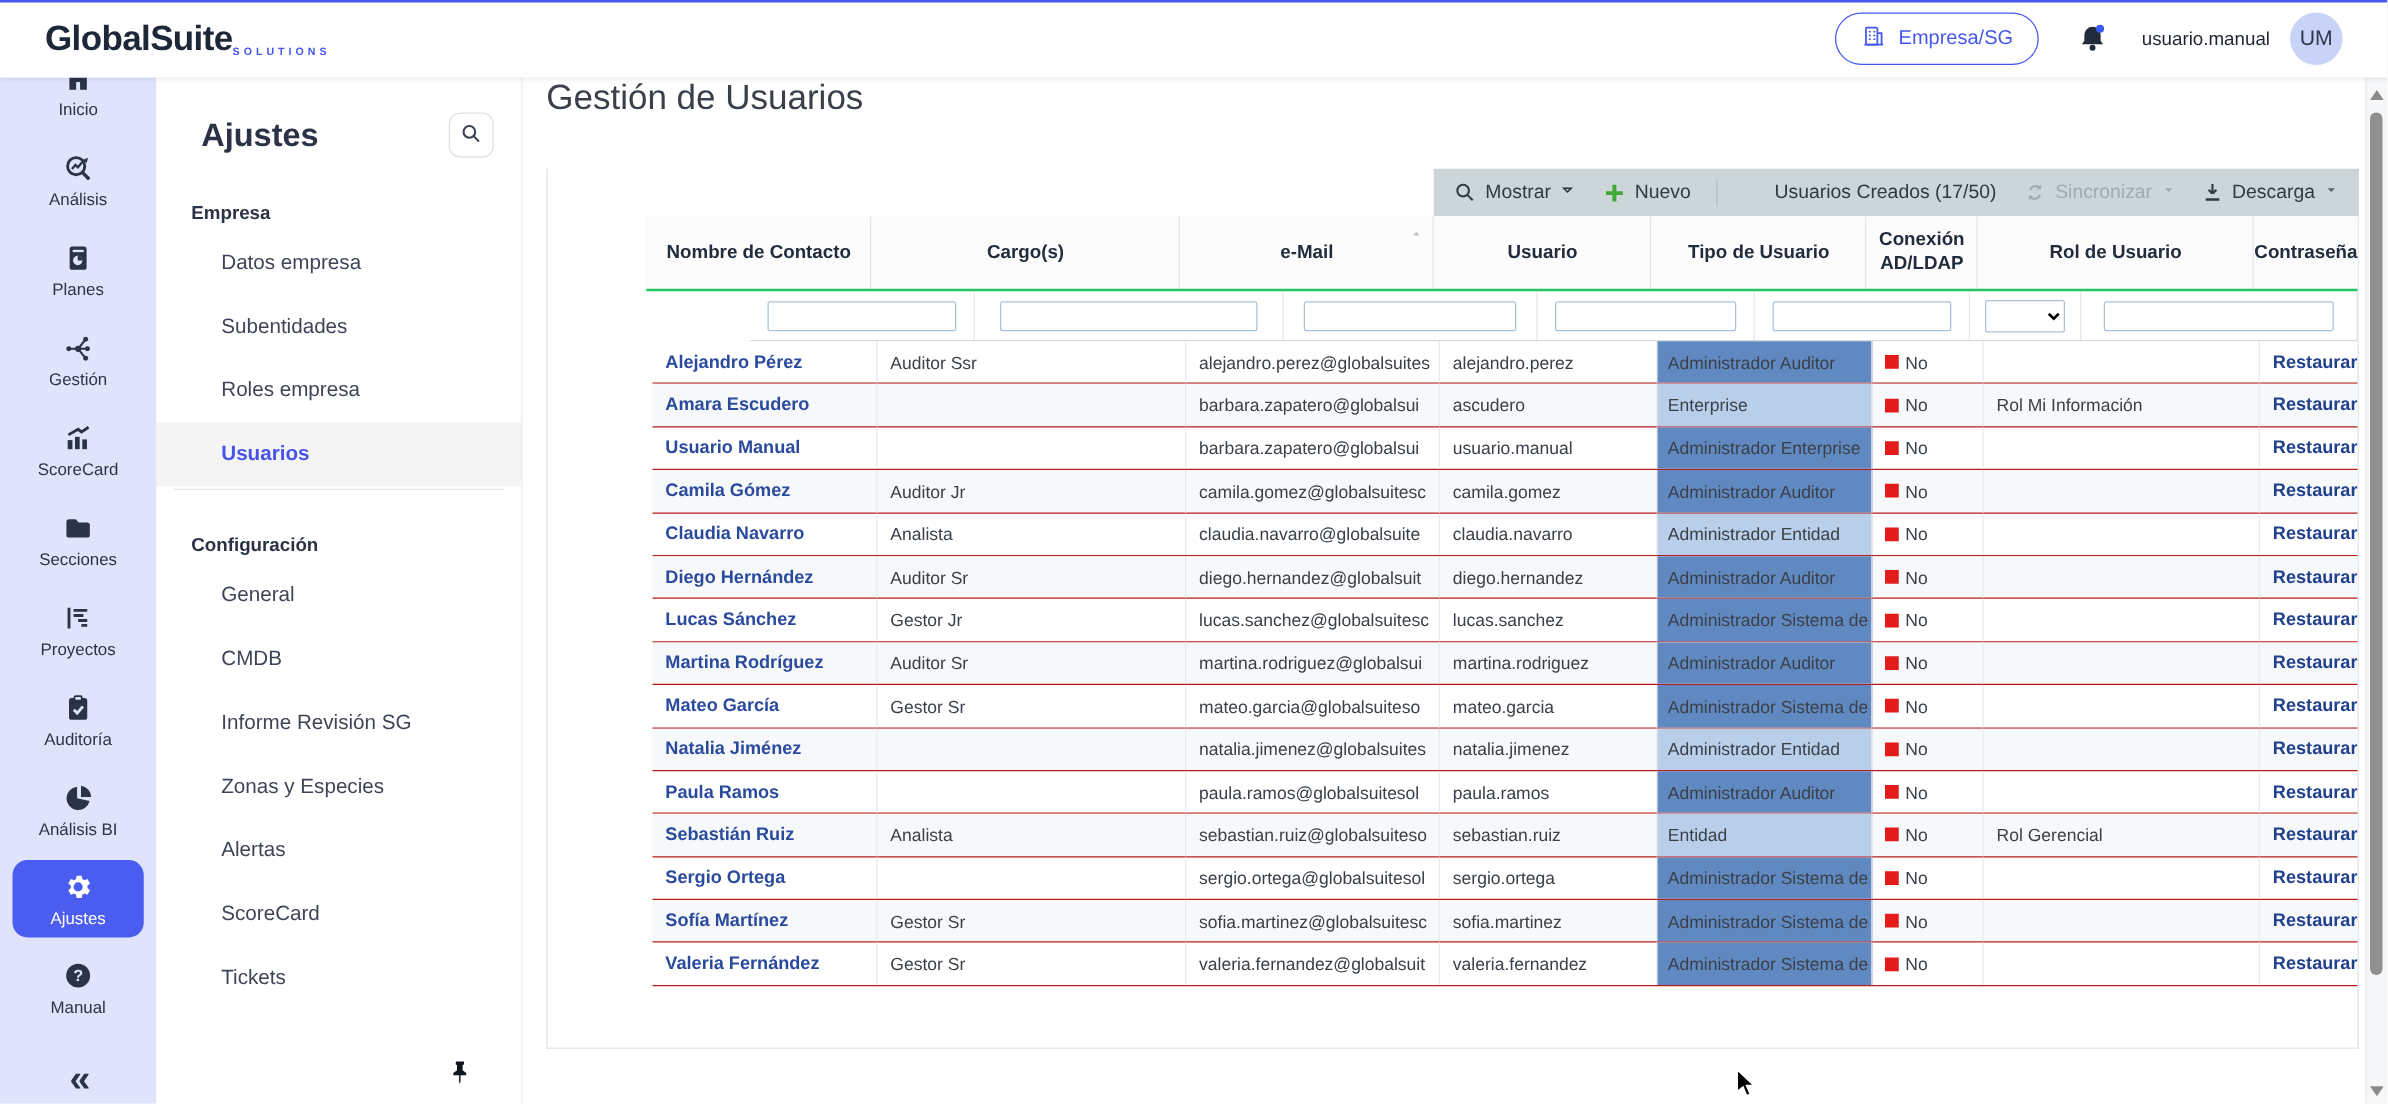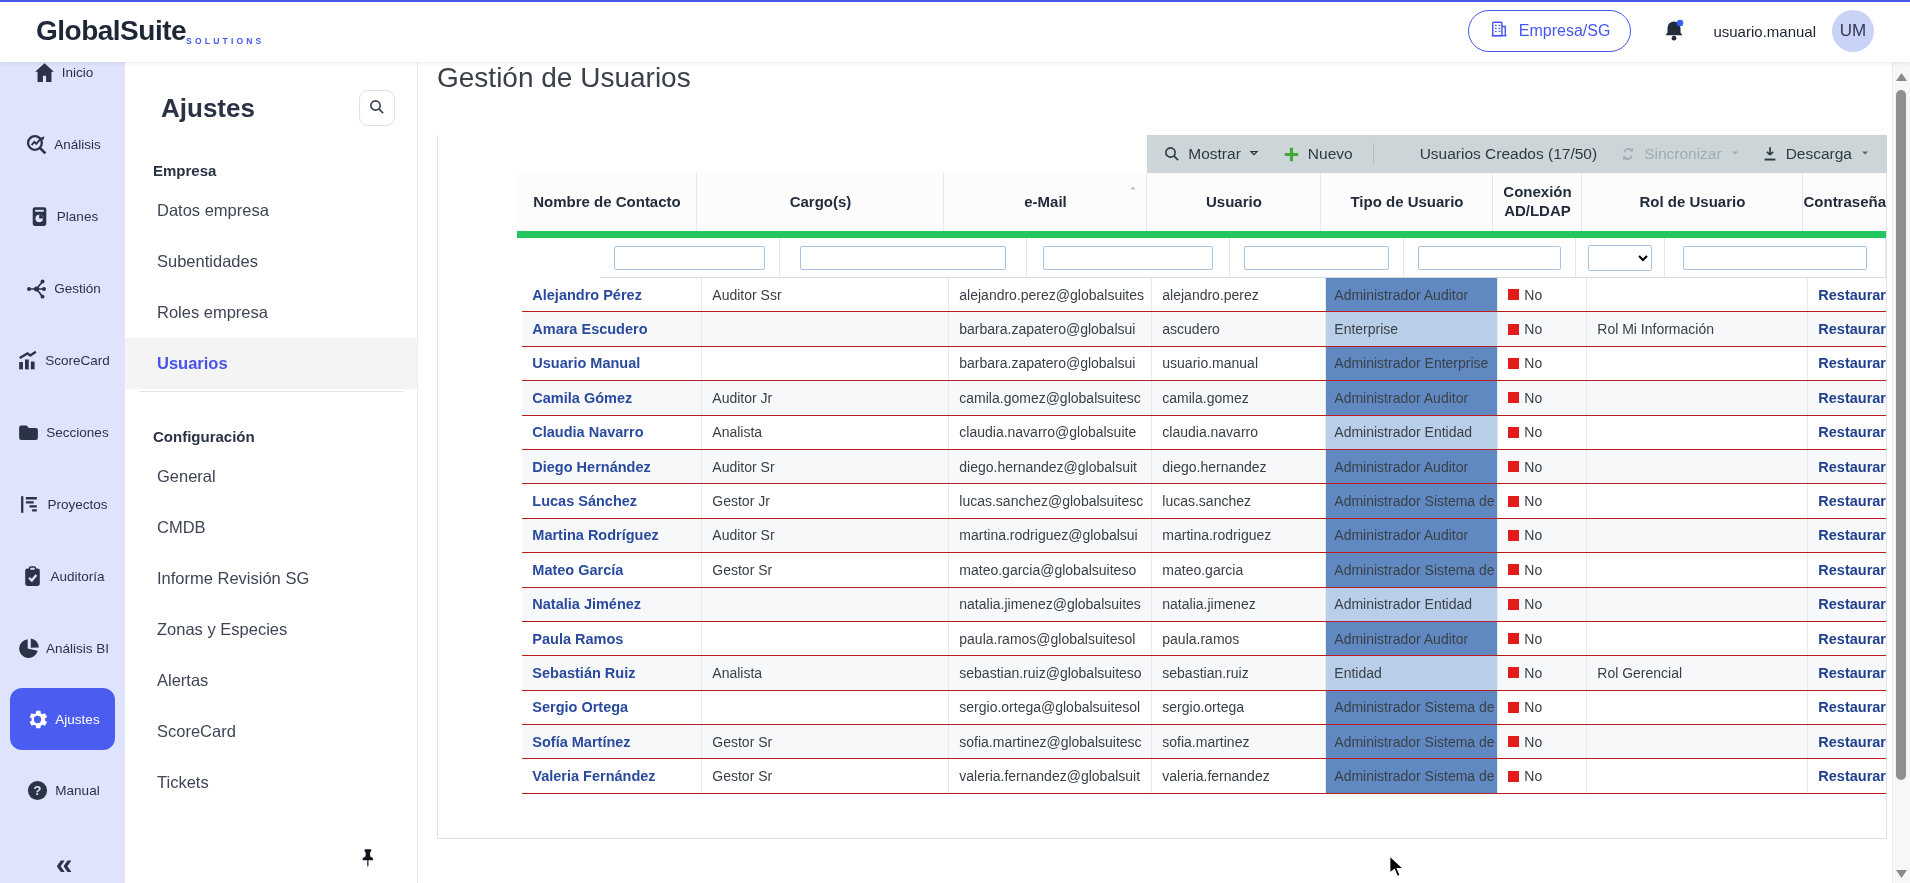--- a/index.html
+++ b/index.html
@@ -19,38 +19,38 @@
   .entity-pill{display:flex;align-items:center;gap:10px;height:40px;padding:0 20px;border:1.5px solid var(--accent);
     border-radius:21px;color:var(--accent);font-size:16px;background:#fff;cursor:pointer;}
   .entity-pill svg{width:20px;height:20px;}
   .bell-wrap{margin-left:30px;position:relative;width:26px;height:28px;color:#222b3a;cursor:pointer;}
   .bell-wrap svg{width:26px;height:28px;}
   .user-name{margin-left:26px;font-size:15px;color:#1d2530;}
   .avatar{margin-left:16px;width:42px;height:42px;border-radius:50%;background:#c9d2f7;color:#2f3a4f;
     display:flex;align-items:center;justify-content:center;font-size:17px;cursor:pointer;}
   
   .rail{position:absolute;top:62px;left:0;width:125px;bottom:0;background:#dfe3fb;overflow:hidden;z-index:20;}
-  .rail-item{height:72px;display:flex;flex-direction:row;align-items:center;justify-content:center;gap:5px;
+  .rail-item{height:72px;display:flex;flex-direction:column;align-items:center;justify-content:center;gap:5px;
     color:#2b3347;cursor:pointer;}
   .rail-item:first-child{margin-top:-26px;}
   .rail-item .ric{width:25px;height:25px;}
   .rail-item .ric svg{width:25px;height:25px;fill:currentColor;}
   .rail-item .rlb{font-size:13.5px;}
   .rail-item.active{background:#4a5df0;color:#fff;border-radius:12px;margin:4px 10px;height:62px;}
   .rail-collapse{position:absolute;bottom:2px;left:0;right:0;text-align:center;font-size:30px;color:#2b3347;
     font-weight:bold;cursor:pointer;letter-spacing:-3px;}
   
   .sidebar{position:absolute;top:62px;left:125px;width:292px;bottom:0;background:#fff;border-right:1px solid #ececf0;z-index:10;}
   .sb-head{display:flex;align-items:center;justify-content:space-between;padding:28px 22px 0 36px;}
   .sb-title{font-size:26px;font-weight:bold;color:#2b3245;}
   .sb-search{width:36px;height:36px;border:1px solid #e0e0e6;border-radius:9px;background:#fff;display:flex;
     align-items:center;justify-content:center;color:#3a4050;cursor:pointer;}
   .sb-search svg{width:18px;height:18px;}
   .sb-section-h{margin:36px 0 6px 28px;font-size:15px;font-weight:bold;color:#2b3245;}
-  .sb-item{height:51px;display:flex;align-items:center;padding-left:32px;font-size:16.5px;color:#3f4556;cursor:pointer;}
+  .sb-item{height:51px;display:flex;align-items:center;padding-left:52px;font-size:16.5px;color:#3f4556;cursor:pointer;}
   .sb-item.active{background:#f4f4f5;color:#4853e8;font-weight:bold;}
   .sb-divider{border-bottom:1px solid #e6e6ea;margin:2px 14px 0 14px;}
   .sb-pin{position:absolute;right:38px;bottom:12px;width:22px;height:26px;color:#10151f;cursor:pointer;}
   .sb-pin svg{width:22px;height:26px;fill:currentColor;}
   
   .main{position:absolute;top:62px;left:417px;right:17px;bottom:0;background:#fff;padding:0 6px 0 20px;}
   .page-title{font-size:28px;font-weight:400;color:#3a3f49;}
   .grid-wrap{margin-top:41px;border:1px solid #e0e3e6;border-top:none;height:704px;box-sizing:border-box;
     display:flex;flex-direction:column;align-items:flex-end;}
   
@@ -63,21 +63,21 @@
   .tb-sep{width:1px;height:22px;background:#b3bfc4;margin:0 20px;}
   .tb-disabled{color:#9fabb2;cursor:default;}
   .tb-disabled svg{fill:#9fabb2;}
   .tb-plus svg{fill:#3faa35;width:19px;height:19px;}
   .tb-counter{margin-left:26px;cursor:default;}
   .tb-sync{margin-left:22px;}
   .tb-dl{margin-left:20px;}
   .tb-mostrar svg{fill:none;stroke:#273038;stroke-width:2.4;}
   
   .t-grid{display:grid;grid-template-columns:180px 247px 203px 174px 172px 89px 221px 1fr;}
-  .t-head{height:58px;background:#fcfcfd;border-bottom:7px solid #22c55e;}
+  .t-head{height:58px;background:#fcfcfd;border-bottom:2px solid #22c55e;}
   .t-head .cell{display:flex;align-items:center;justify-content:center;text-align:center;font-weight:bold;
     font-size:15px;color:#222c3c;position:relative;border-right:1px solid #e5e7ea;line-height:1.25;cursor:pointer;}
   .t-head .cell:last-child{border-right:none;}
   .sort-arrow{position:absolute;top:6px;right:8px;width:10px;height:10px;}
   .sort-arrow svg{width:10px;height:10px;fill:#b6c1cd;}
   .t-filter{height:39px;border-bottom:1px solid #d6dbe0;}
   .t-filter .cell{display:flex;align-items:center;justify-content:center;border-right:1px solid #e5e7ea;}
   .t-filter .cell:last-child{border-right:none;}
   .t-filter input{width:84%;height:24px;border:1px solid #a9c3df;border-radius:2px;outline:none;box-sizing:border-box;}
   .t-filter select{width:64px;height:26px;border:1px solid #a9c3df;border-radius:2px;background:#fff;}

